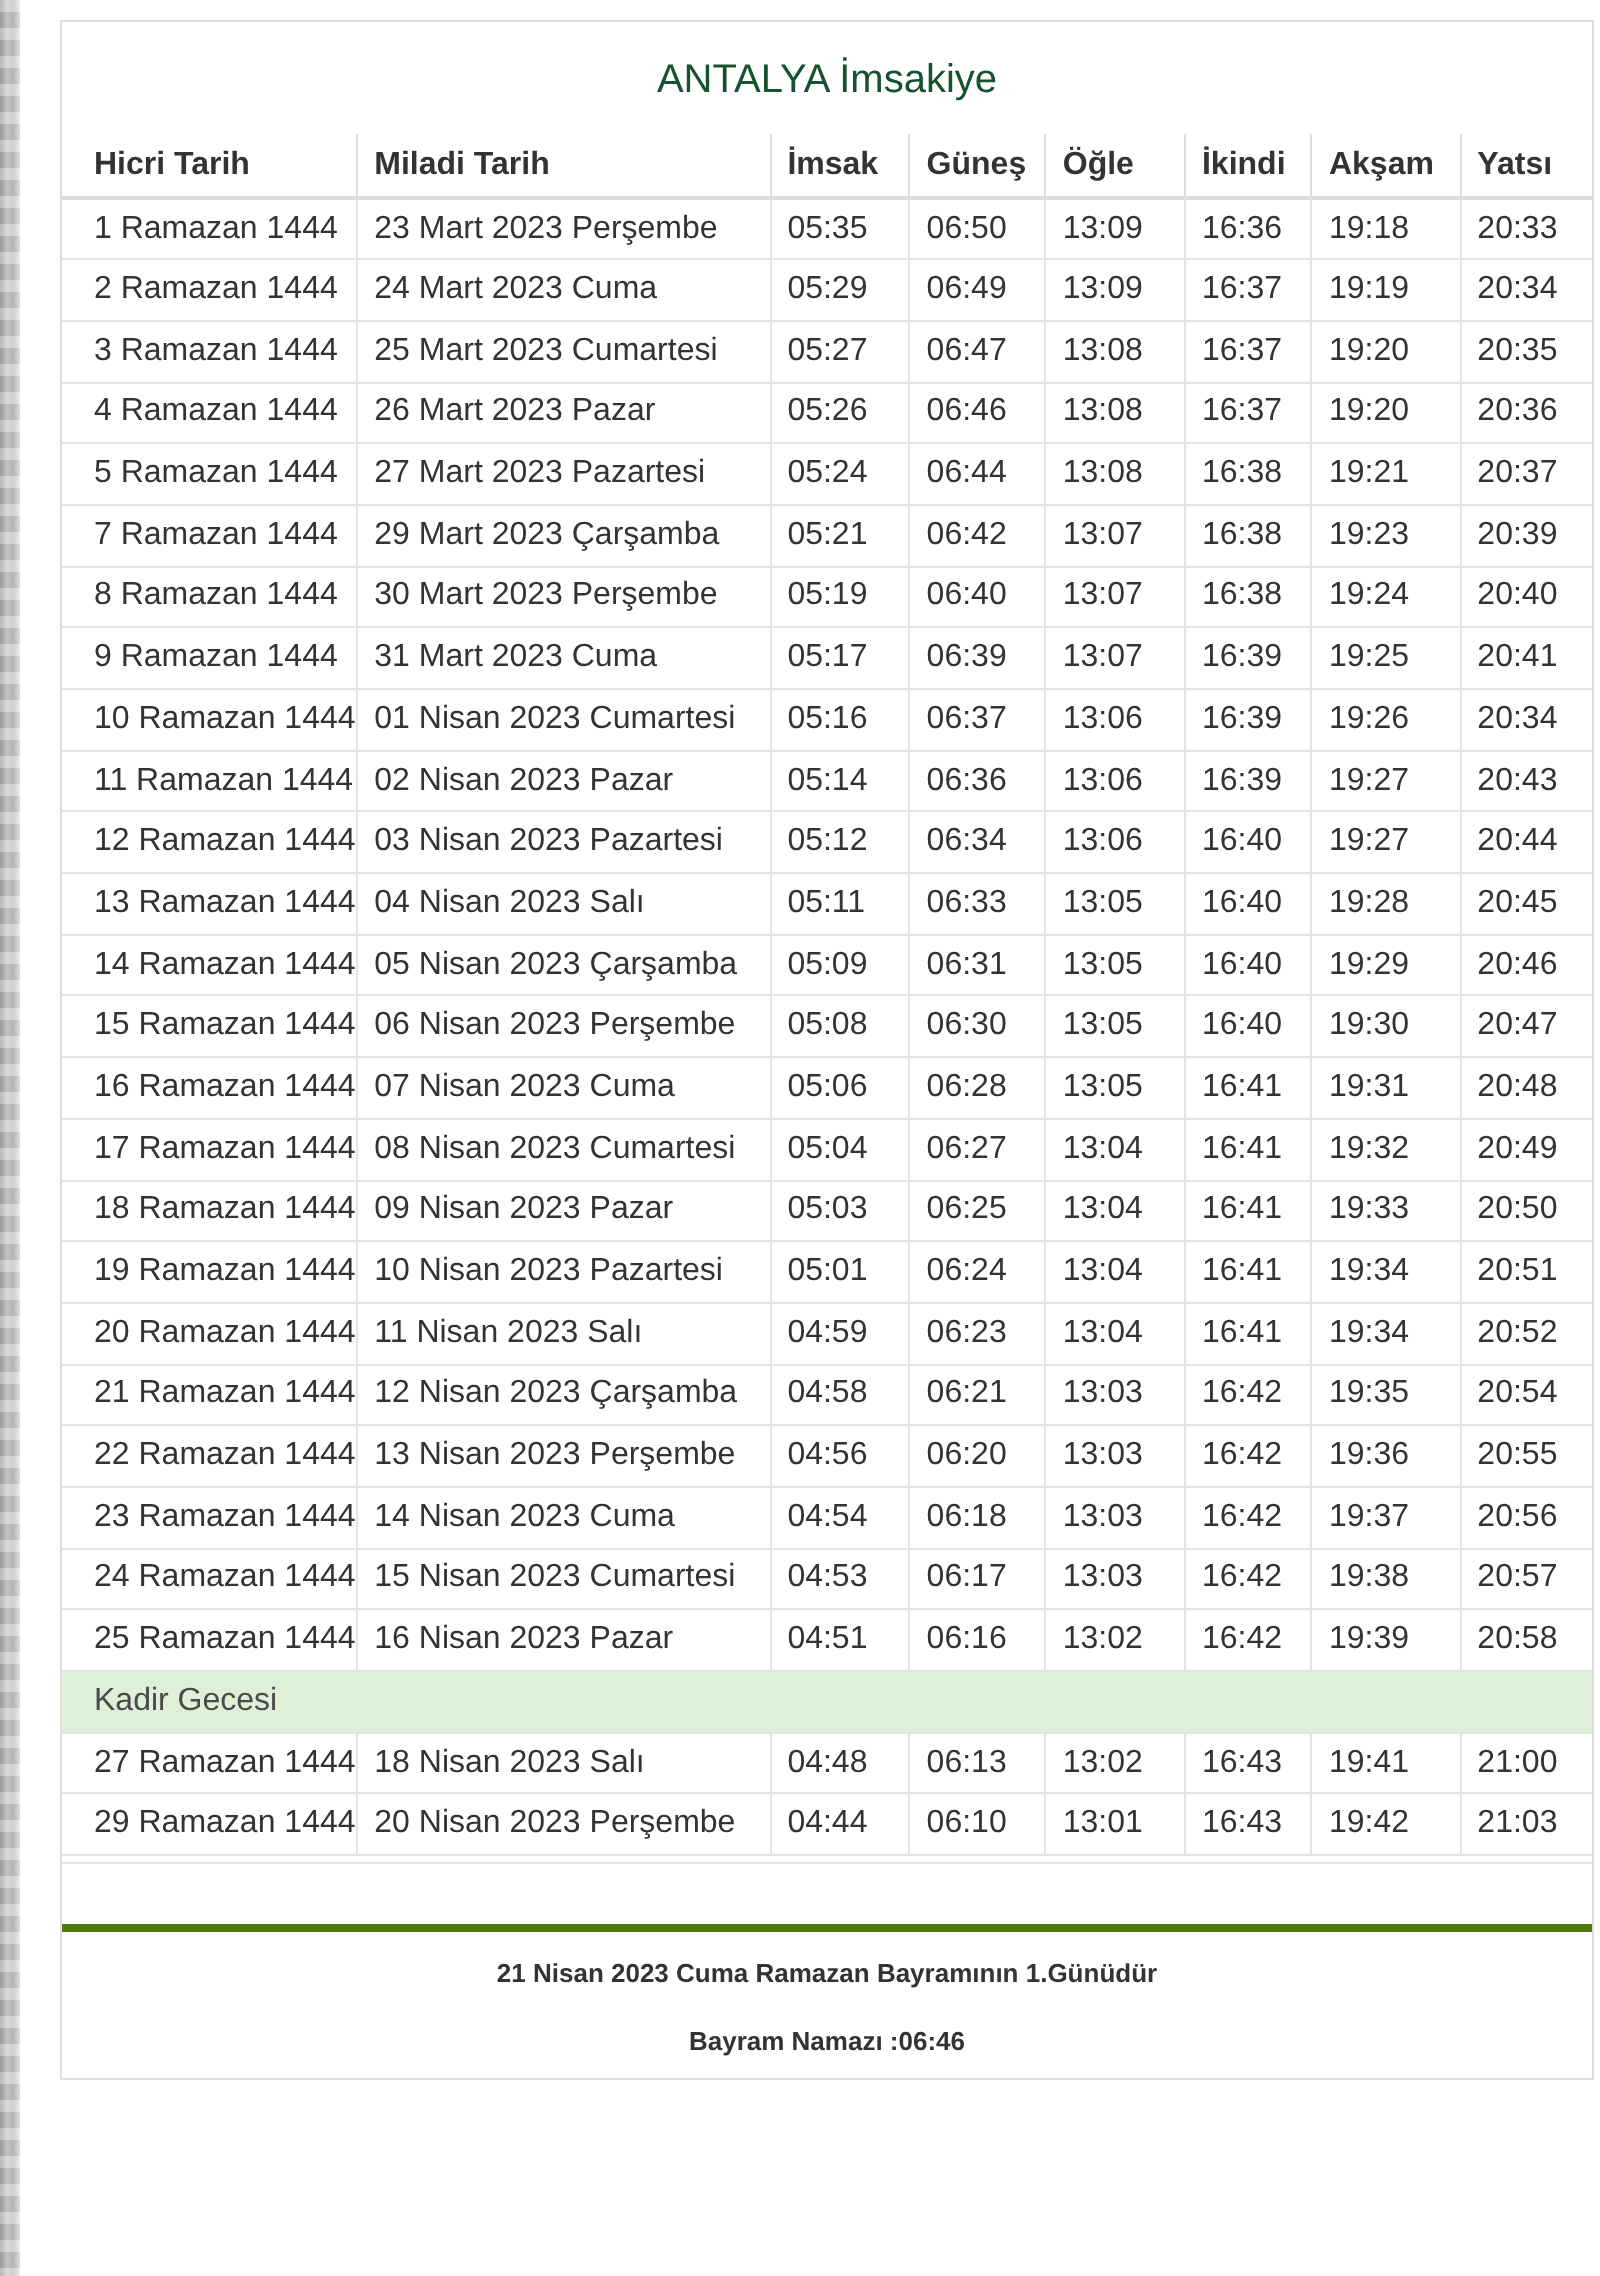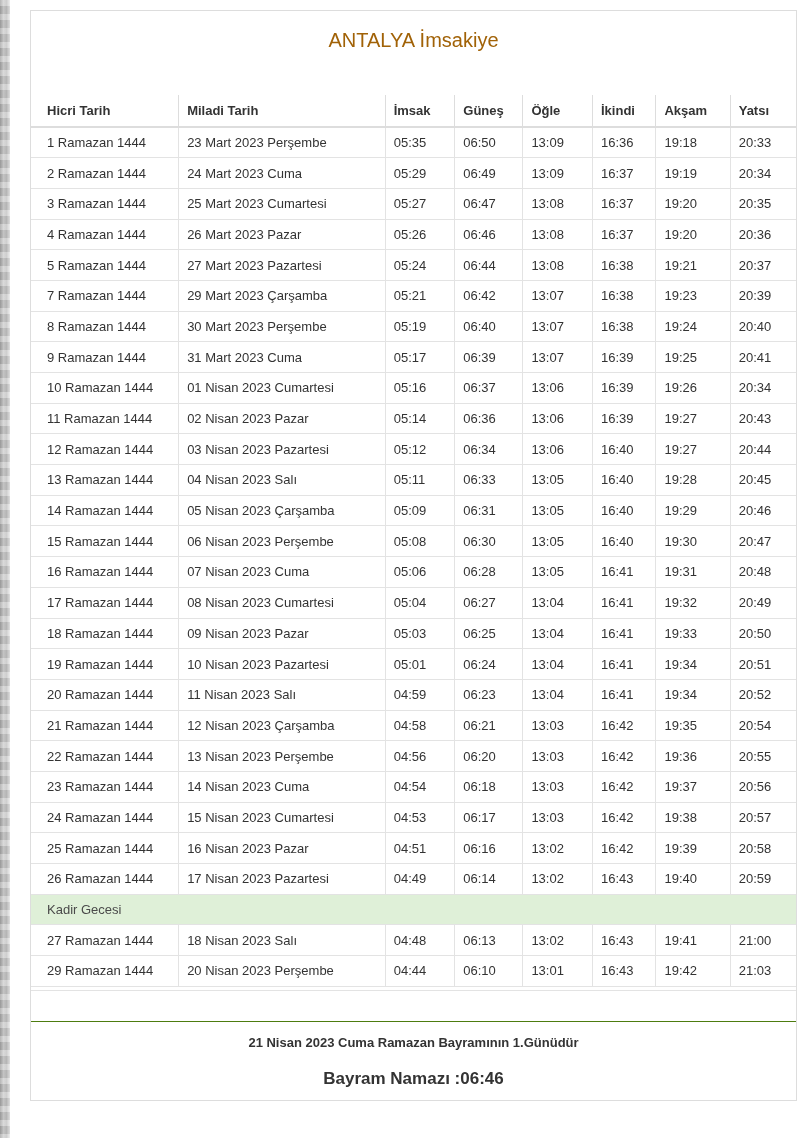--- a/index.html
+++ b/index.html
@@ -20,29 +20,28 @@
   }
   .panel {
     position: absolute; left: 30px; top: 10px; width: 767px;
     background: #fff;
     border: 1px solid #ddd;
   }
   .panel-title {
     text-align: center;
     font-size: 20px;
     font-weight: 400;
-    color: #a16207;
+    color: #14532d;
     padding: 18px 0 15px 0;
   }
   table.imsakiye {
     width: 100%;
     border-collapse: collapse;
     table-layout: fixed;
-    font-size: 13px;
-    margin-top: 28px;
+    font-size: 16px;
   }
   col.c-hicri  { width: 19.3%; }
   col.c-miladi { width: 27.0%; }
   col.c-imsak  { width: 9.1%; }
   col.c-gunes  { width: 8.9%; }
   col.c-ogle   { width: 9.1%; }
   col.c-ikindi { width: 8.3%; }
   col.c-aksam  { width: 9.7%; }
   col.c-yatsi  { width: 8.6%; }
   table.imsakiye th {
@@ -72,29 +71,29 @@
   table.imsakiye tr:first-child th { border-top: none; }
   tr.separator-row td {
     background: var(--sep-bg, #dff0d8);
     text-align: left;
     color: #4a4a4a;
     border-left: none; border-right: none;
   }
   .table-tail { height: 4px; border-bottom: 1px solid #e3e3e3; }
   .bottom-gap { height: 30px; }
   .panel-footer {
-    border-top: 1px solid #4d7c0f;
+    border-top: 4px solid #4d7c0f;
     text-align: center;
     padding: 13px 0 11px 0;
   }
   .panel-footer .line1 {
     font-size: 13px; font-weight: 700; color: #333; margin-bottom: 19px;
   }
   .panel-footer .line2 {
-    font-size: 17px; font-weight: 700; color: #333; text-align: center;
+    font-size: 13px; font-weight: 700; color: #333; text-align: center;
   }
 </style>
 </head>
 <body>
 
 <div class="page-edge"></div>
 
 <div class="panel">
   <div class="panel-title">ANTALYA İmsakiye</div>
 
@@ -356,30 +355,20 @@
           <tr>
             <td>25 Ramazan 1444</td>
             <td>16 Nisan 2023 Pazar</td>
             <td>04:51</td>
             <td>06:16</td>
             <td>13:02</td>
             <td>16:42</td>
             <td>19:39</td>
             <td>20:58</td>
           </tr>
-          <tr>
-            <td>26 Ramazan 1444</td>
-            <td>17 Nisan 2023 Pazartesi</td>
-            <td>04:49</td>
-            <td>06:14</td>
-            <td>13:02</td>
-            <td>16:43</td>
-            <td>19:40</td>
-            <td>20:59</td>
-          </tr>
           <tr class="separator-row">
             <td colspan="8">Kadir Gecesi</td>
           </tr>
           <tr>
             <td>27 Ramazan 1444</td>
             <td>18 Nisan 2023 Salı</td>
             <td>04:48</td>
             <td>06:13</td>
             <td>13:02</td>
             <td>16:43</td>

